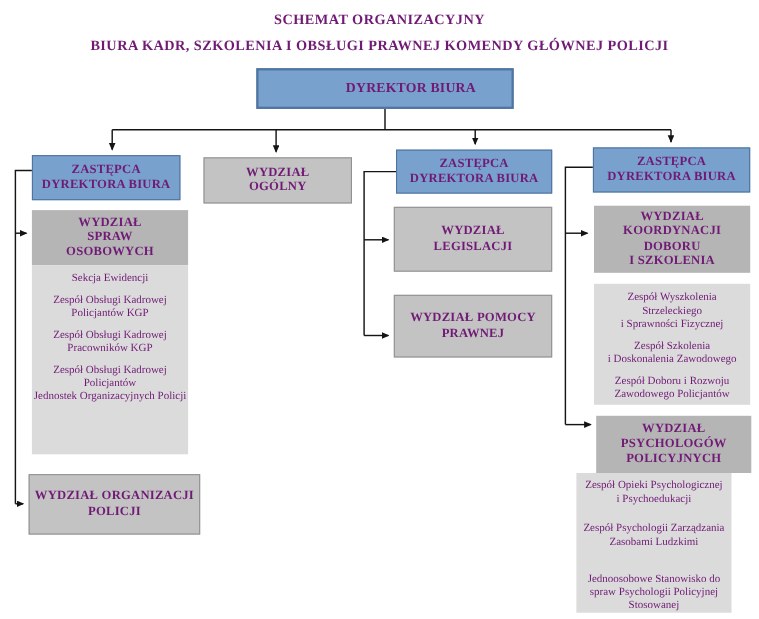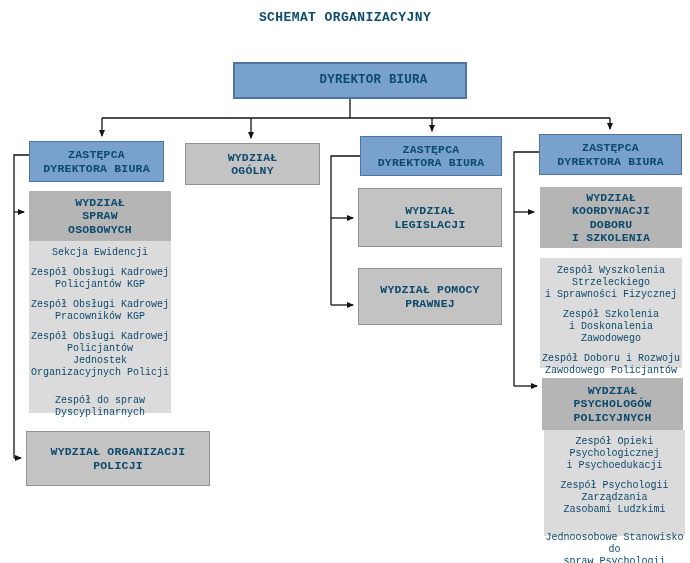--- a/index.html
+++ b/index.html
@@ -1,21 +1,21 @@
 <!DOCTYPE html>
 <html><head>
 <meta charset="utf-8">
 <style>
   html,body{margin:0;padding:0;background:#ffffff;}
   #stage{
     position:relative;
     width:690px;height:563px;
     background:#ffffff;
-    font-family:Liberation Mono, monospace;
-    color:#0c4a6e;
+    font-family:Liberation Serif, serif;
+    color:#701a75;
     overflow:hidden;
   }
   .title{
     position:absolute;left:0;width:690px;text-align:center;
     font-weight:bold;font-size:13px;letter-spacing:.4px;white-space:nowrap;
   }
   #title1{top:10px;}
   #title2{top:33px;}
   svg.connectors{position:absolute;left:0;top:0;}
   .box{
@@ -55,38 +55,39 @@
   .sub .it:first-child{margin-top:0;}
   .sub .it.gap-lg{margin-top:16px;}
 
   #deputy1{left:29px;top:141px;width:135px;height:41px;}
   #ogolny{left:185px;top:143px;width:135px;height:42px;}
   #deputy2{left:360px;top:136px;width:142px;height:40px;}
   #deputy3{left:539px;top:134px;width:143px;height:41px;}
 
   #osobowych-hdr{left:29px;top:191px;width:142px;height:50px;}
   #osobowych-list{left:29px;top:241px;width:142px;height:172px;padding-top:6px;}
-  #organizacji{left:26px;top:431px;width:184px;height:55px;}
+  #organizacji{left:26px;top:431px;width:156px;height:55px;}
 
   #legislacji{left:358px;top:188px;width:144px;height:59px;}
   #pomocy{left:358px;top:268px;width:144px;height:57px;}
 
   #koordynacji-hdr{left:540px;top:187px;width:142px;height:61px;}
   #koordynacji-list{left:540px;top:258px;width:142px;height:110px;padding-top:7px;}
   #psychologow-hdr{left:542px;top:378px;width:141px;height:52px;}
-  #psychologow-list{left:544px;top:430px;width:141px;height:106px;padding-top:6px;justify-content:space-between;}
+  #psychologow-list{left:524px;top:430px;width:141px;height:127px;padding-top:6px;justify-content:space-between;}
 
   .ln{stroke:#141414;stroke-width:1.3;fill:none;}
 </style>
 </head>
 <body>
 
 <div id="stage" style="--blue: #78A1CE; --blue-border: #50749E; --gray: #C3C3C3; --gray-border: #929292; --dark-gray: #B5B5B5; --light-gray: #DBDBDB;">
 
   <div class="title" id="title1">SCHEMAT ORGANIZACYJNY</div>
+  <div class="title" id="title2">BIURA KADR, SZKOLENIA I OBSŁUGI PRAWNEJ KOMENDY GŁÓWNEJ POLICJI</div>
 
   <svg class="connectors" width="690" height="563" viewBox="0 0 690 563">
     <defs>
       <marker id="arr" markerWidth="8" markerHeight="8" refX="6" refY="3" orient="auto" markerUnits="userSpaceOnUse">
         <path d="M0,0 L7,3 L0,6 z" fill="#141414"></path>
       </marker>
     </defs>
 
     <path class="ln" d="M350,99 V118 M102,118 H610"></path>
     <line class="ln" x1="102" y1="118" x2="102" y2="136" marker-end="url(#arr)"></line>
@@ -123,22 +124,20 @@
 OSOBOWYCH</div>
   <div class="sub" id="osobowych-list">
     <div class="it">Sekcja Ewidencji</div>
     <div class="it">Zespół Obsługi Kadrowej
 Policjantów KGP</div>
     <div class="it">Zespół Obsługi Kadrowej
 Pracowników KGP</div>
     <div class="it">Zespół Obsługi Kadrowej
 Policjantów
 Jednostek Organizacyjnych Policji</div>
-    <div class="it gap-lg">Zespół do spraw
-Dyscyplinarnych</div>
   </div>
   <div class="box gray" id="organizacji">WYDZIAŁ ORGANIZACJI
 POLICJI</div>
 
   <div class="box gray" id="legislacji">WYDZIAŁ
 LEGISLACJI</div>
   <div class="box gray" id="pomocy">WYDZIAŁ POMOCY
 PRAWNEJ</div>
 
   <div class="box hdr" id="koordynacji-hdr">WYDZIAŁ

